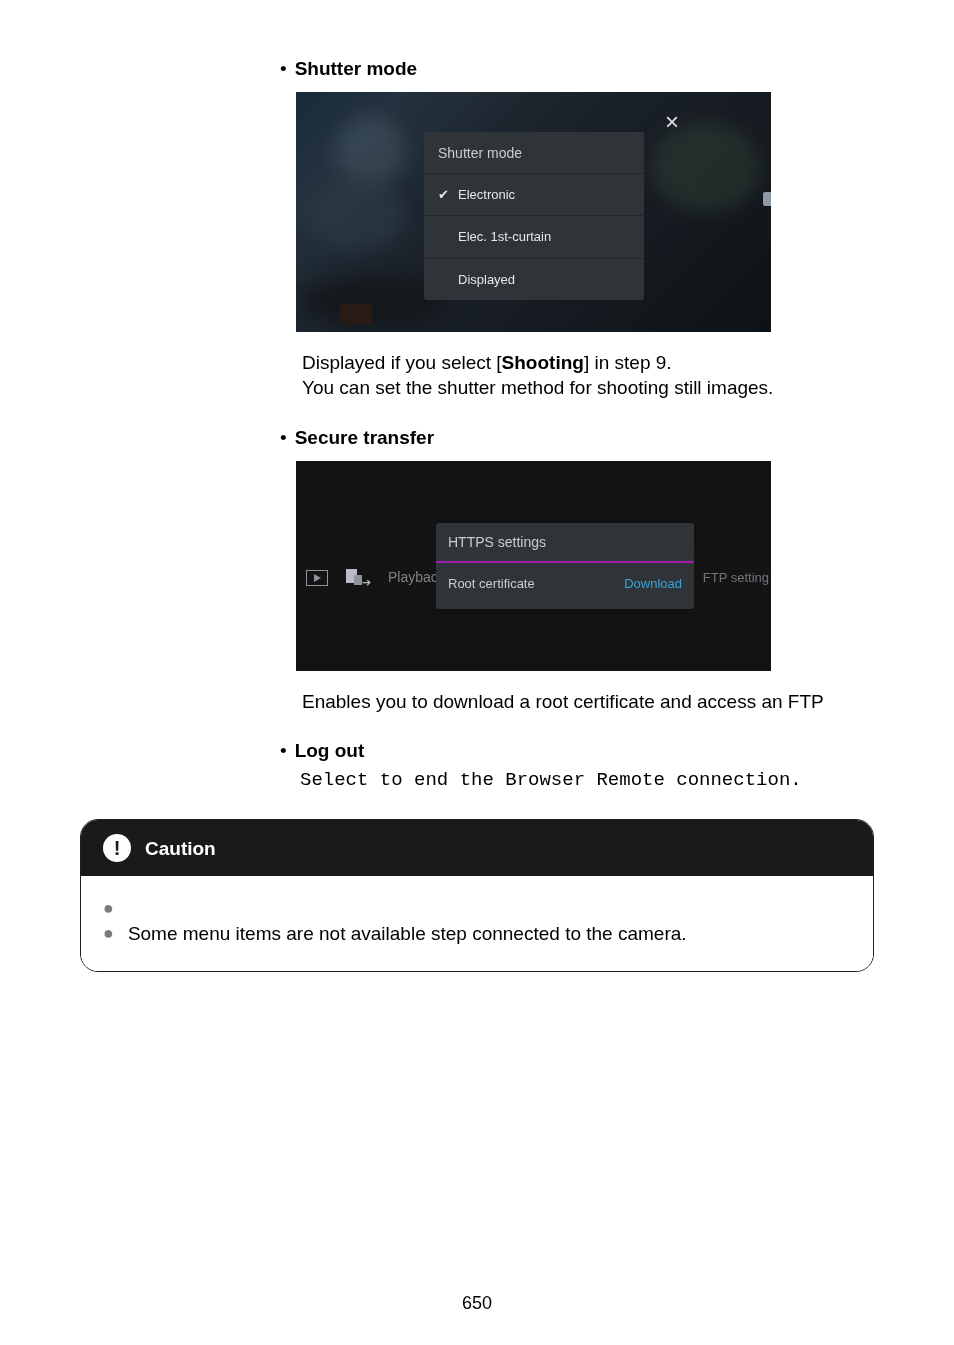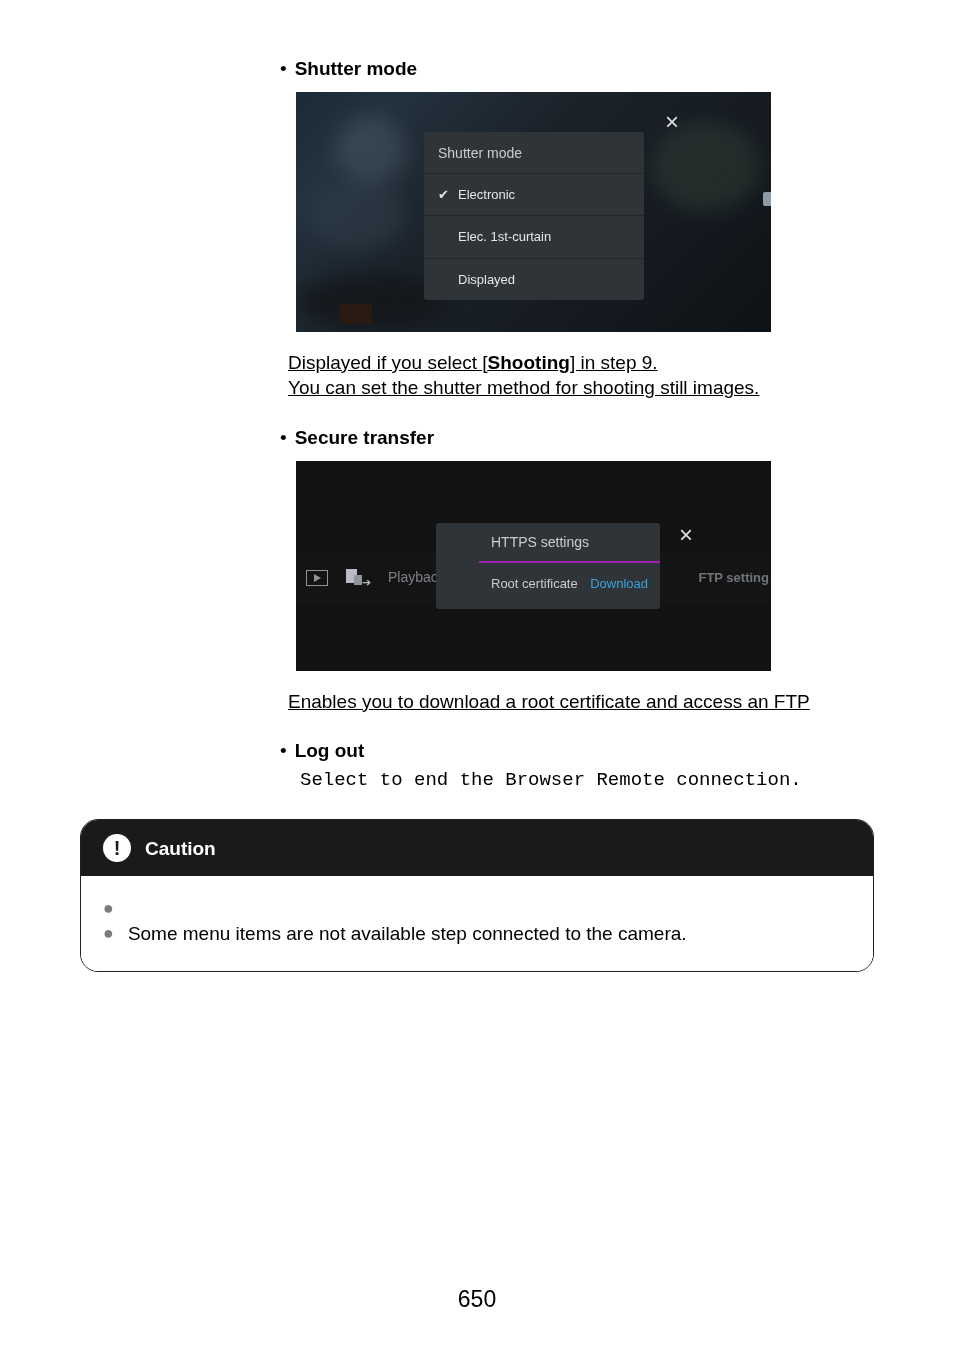--- a/index.html
+++ b/index.html
@@ -20,21 +20,21 @@
     margin-left: 200px;
     width: 620px;
   }
   .bullet-line {
     display: flex;
     gap: 8px;
     margin-bottom: 10px;
   }
   .bullet-dot { flex: 0 0 auto; }
   .bold { font-weight: bold; }
-  .under-image-text { margin: 18px 0 24px 8px; text-decoration: underline; }
+  .under-image-text { margin: 18px 0 24px 22px; }
 
   
   .shot {
     margin-left: 16px;
     margin-top: 4px;
     position: relative;
     width: 475px;
     background: #1a1e24;
     overflow: hidden;
   }
@@ -78,31 +78,31 @@
     position:absolute; left:0; right:0; top:90px; height:54px;
     display:flex; align-items:center;
     background:#141414;
   }
   .row-play-icon {
     width:22px; height:16px; border:1px solid #8e949a; margin-left:10px;
     display:flex; align-items:center; justify-content:center;
   }
   .row-play-icon svg { display:block; }
   .row-label { color:#7d8288; font-size:14px; margin-left:10px; }
-  .row-right-label { color:#6f757b; font-size:13px; margin-left:auto; margin-right:2px;font-weight:bold; }
+  .row-right-label { color:#6f757b; font-size:13px; margin-left:auto; margin-right:2px; }
   .row-ftp-icon {
     width:22px; height:22px; margin:0 10px 0 18px;
     position:relative;
   }
   .row-ftp-icon .big { position:absolute; top:2px; left:0; width:11px; height:14px; background:#b7bdc2; }
   .row-ftp-icon .sm  { position:absolute; top:8px; left:8px; width:8px; height:10px; background:#8f959b; }
   .row-ftp-icon .arr { position:absolute; top:8px; left:16px; color:#b7bdc2; font-size:11px; }
   .https-panel {
-    position:absolute; top:62px; left:140px; width:224px;
-    background:#2f3438; border-radius:3px;padding-left:43px;
+    position:absolute; top:62px; left:140px; width:258px;
+    background:#2f3438; border-radius:3px;
   }
   .https-panel .hdr { color:#c8cdd2; font-size:14px; padding:10px 12px; }
   .https-panel .body {
     display:flex; justify-content:space-between;
     color:#c8cdd2; font-size:13px; padding:12px 12px 16px;
     border-top:2px solid #a21caf;
   }
   .https-panel .dl { color:#3ea0da;margin-left:12px; }
 
   
@@ -132,21 +132,21 @@
   }
   .caution-body .li {
     display:flex; gap:14px; align-items:flex-start;
     margin: 4px 0;
     font-size:19px;
   }
   .caution-body .bull { color:#7b7b7b; font-size:18px; line-height:1; padding-top:3px; }
 
   .page-num {
     position:absolute; bottom:30px; left:0; right:0; text-align:center;
-    font-size:23px; color:#000;
+    font-size:18px; color:#000;
   }
 </style>
 </head>
 <body>
 
 <div class="page">
 
   <div class="content-col">
 
     <div class="bullet-line">

